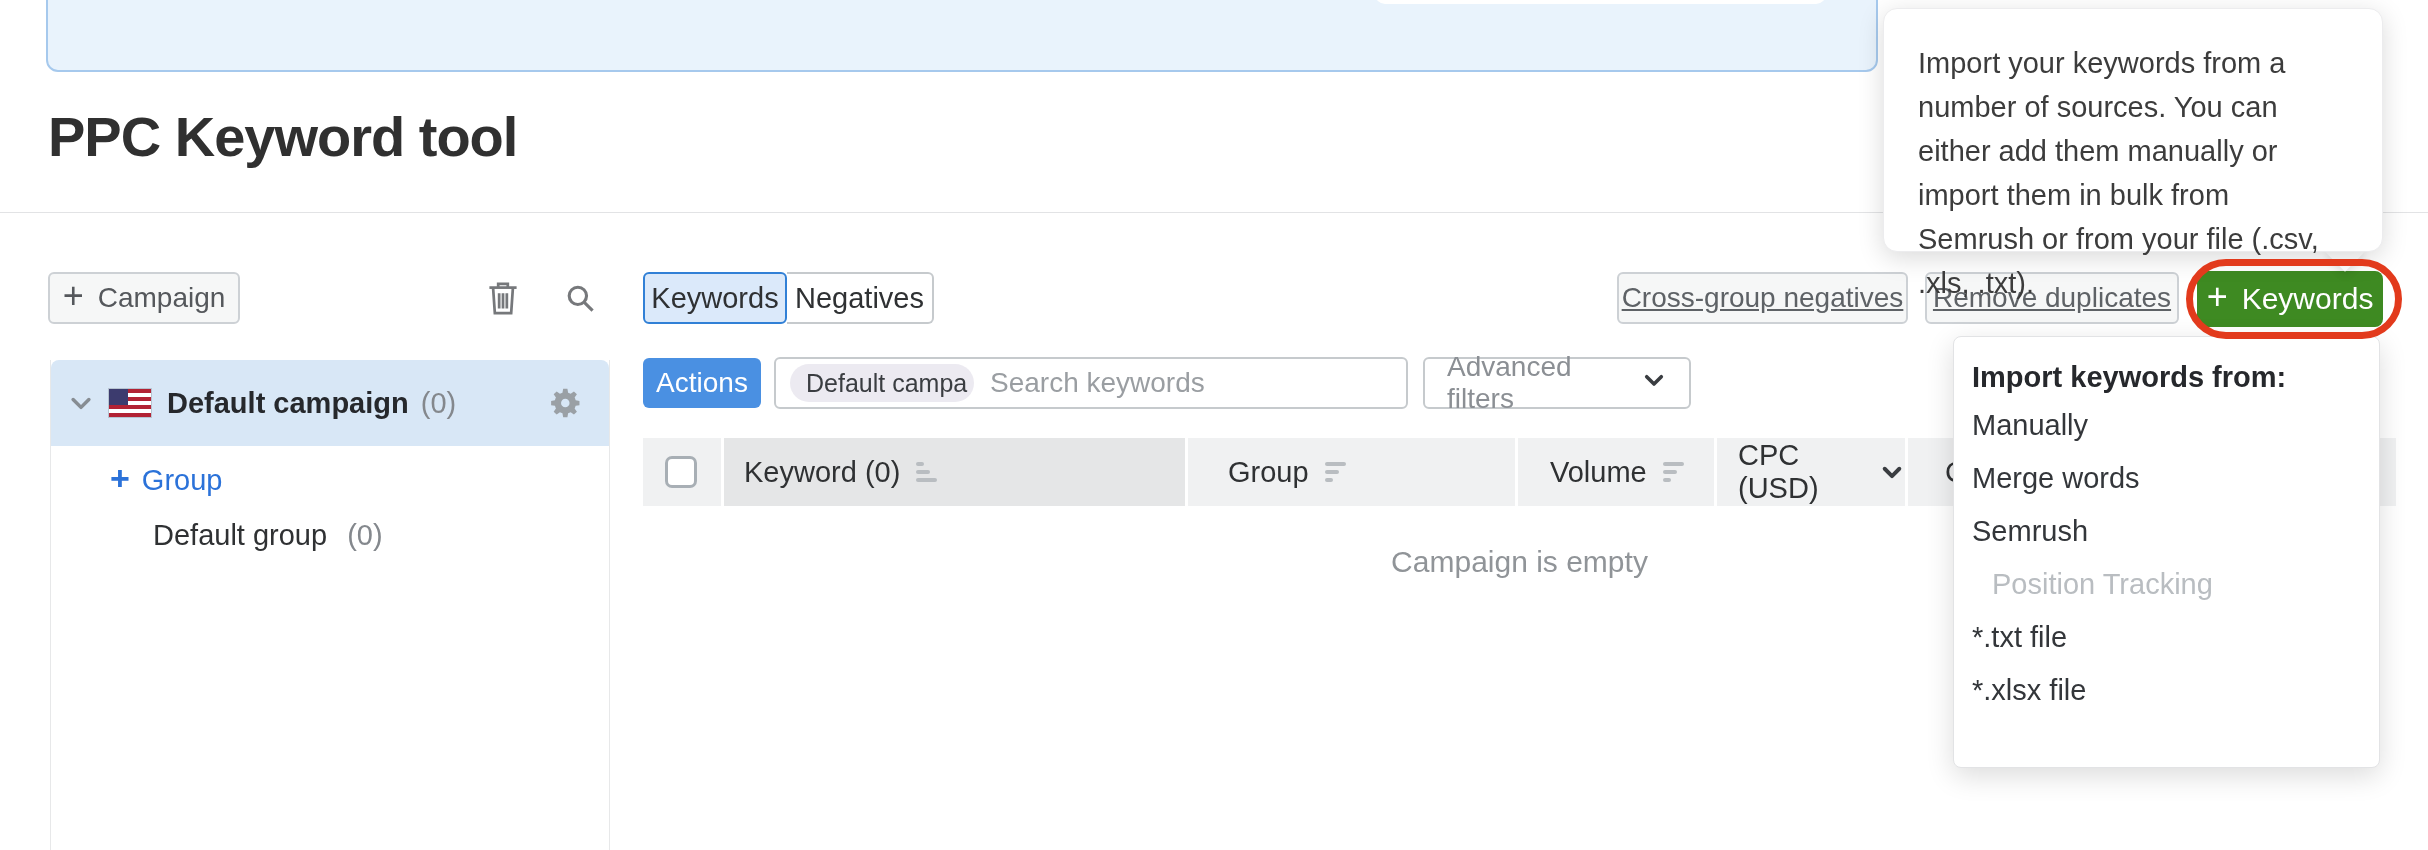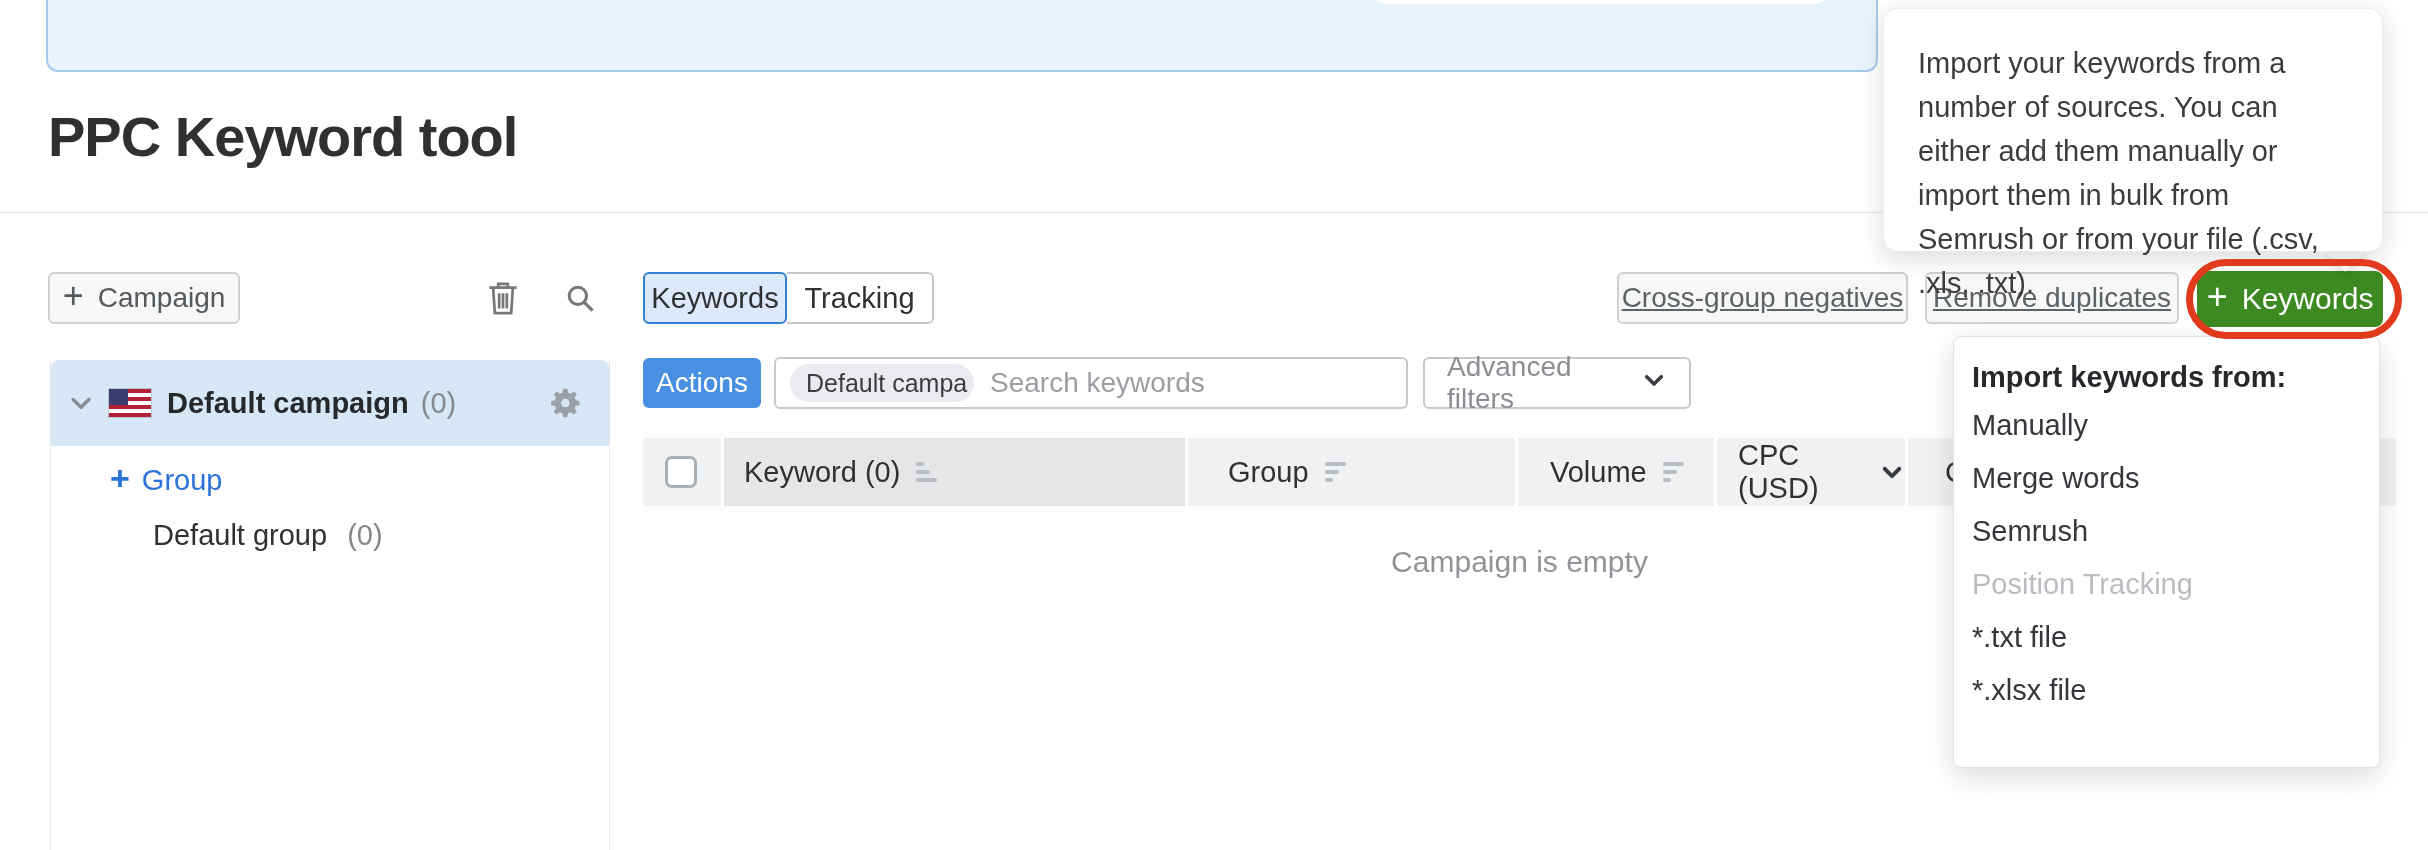--- a/index.html
+++ b/index.html
@@ -55,21 +55,21 @@
                  box-shadow:3px 3px 8px rgba(0,0,0,.10);z-index:44;}
   
   .red-ring{left:2186px;top:259px;width:216px;height:80px;border:7px solid #e23a1c;border-radius:40px;
             box-sizing:border-box;z-index:50;}
   
   .menu{left:1953px;top:336px;width:427px;height:432px;background:#fff;border:1px solid #e2e3e5;
         border-radius:8px;box-shadow:0 8px 28px rgba(0,0,0,.14);z-index:40;box-sizing:border-box;
         padding:18px 18px 0 18px;}
   .menu-header{font-size:29px;font-weight:700;color:#26282c;height:44px;display:flex;align-items:center;}
   .menu-item{font-size:29px;color:#33363a;height:53px;display:flex;align-items:center;}
-  .menu-item.disabled{color:#b9bdc1;}
+  .menu-item.disabled{color:#b9bdc1;margin-left:20px;}
   .gray-paren{color:#84888d;font-weight:400;}
   .empty-msg{left:643px;top:545px;width:1753px;text-align:center;font-size:30px;color:#909498;}
 </style>
 </head>
 <body>
 
 <div id="screen">
 
   <div class="abs banner"></div>
   <div class="abs banner-notch"></div>
@@ -95,21 +95,21 @@
     <svg width="31" height="31" viewBox="0 0 20 20" fill="none" stroke="#76787b" stroke-width="2">
       <circle cx="8.3" cy="8.3" r="5.6"></circle>
         <path d="M12.6 12.6l5.2 5.2"></path>
     </svg>
   </span>
 
   <div class="abs seg seg-on" style="left:643px;top:272px;width:144px;height:52px;">
     <span>Keywords</span>
   </div>
   <div class="abs seg seg-off" style="left:787px;top:272px;width:147px;height:52px;">
-    <span>Tracking</span>
+    <span>Negatives</span>
   </div>
 
   <div class="abs btn btn-plain" style="left:1617px;top:272px;width:291px;height:52px;">
     <span>Cross-group negatives</span>
   </div>
   <div class="abs btn btn-plain" style="left:1925px;top:272px;width:254px;height:52px;">
     <span>Remove duplicates</span>
   </div>
   <div class="abs btn btn-green" style="left:2197px;top:271px;width:186px;height:56px;">
     <span class="plus">+</span>

